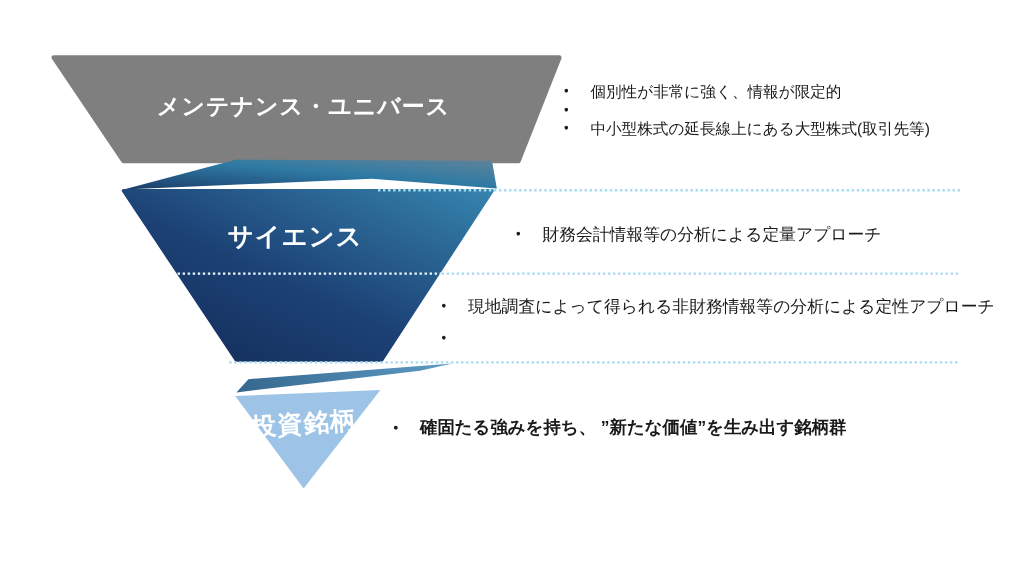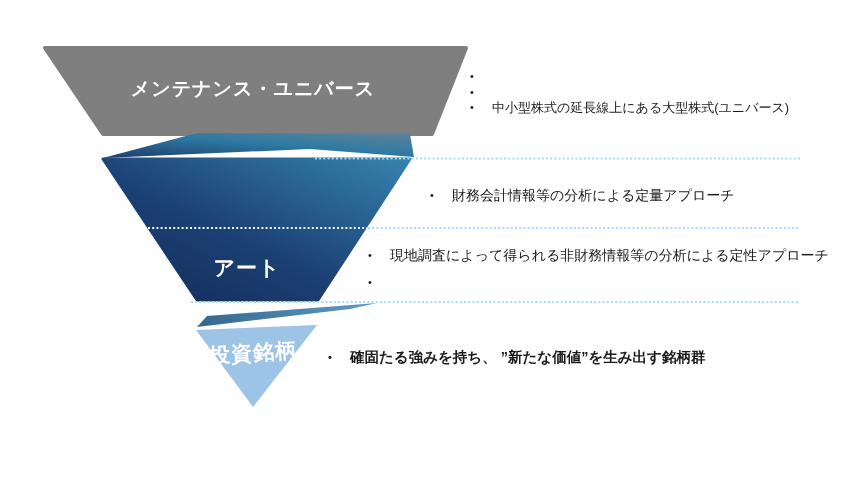--- a/index.html
+++ b/index.html
@@ -57,33 +57,34 @@
 
     <polygon points="377,303 207,316 197,327 350,309" fill="url(#gradRibbon34)"></polygon>
 
     <line x1="315" y1="158.5" x2="800" y2="158.5" stroke="#A7DBF0" stroke-width="2" stroke-dasharray="2 2.2"></line>
     <line x1="148" y1="228" x2="368" y2="228" stroke="#EAF7FD" stroke-width="2" stroke-dasharray="2 2.2"></line>
     <line x1="368" y1="228" x2="800" y2="228" stroke="#A7DBF0" stroke-width="2" stroke-dasharray="2 2.2"></line>
     <line x1="191" y1="302" x2="800" y2="302" stroke="#A7DBF0" stroke-width="2" stroke-dasharray="2 2.2"></line>
   </svg>
 
   <div class="lvl-title t1">メンテナンス・ユニバース</div>
-  <div class="lvl-title t3">アート</div>
+  <div class="lvl-title t2">サイエンス</div>
   <div class="lvl-title t4">投資銘柄</div>
 
   <ul class="bullets g1">
     <li>
       <span class="dot">•</span>
+      <span class="txt">個別性が非常に強く、情報が限定的</span>
     </li>
     <li>
       <span class="dot">•</span>
     </li>
     <li>
       <span class="dot">•</span>
-      <span class="txt">中小型株式の延長線上にある大型株式(ユニバース)</span>
+      <span class="txt">中小型株式の延長線上にある大型株式(取引先等)</span>
     </li>
   </ul>
 
   <ul class="bullets g2">
     <li>
       <span class="dot">•</span>
       <span class="txt">財務会計情報等の分析による定量アプローチ</span>
     </li>
   </ul>
 

